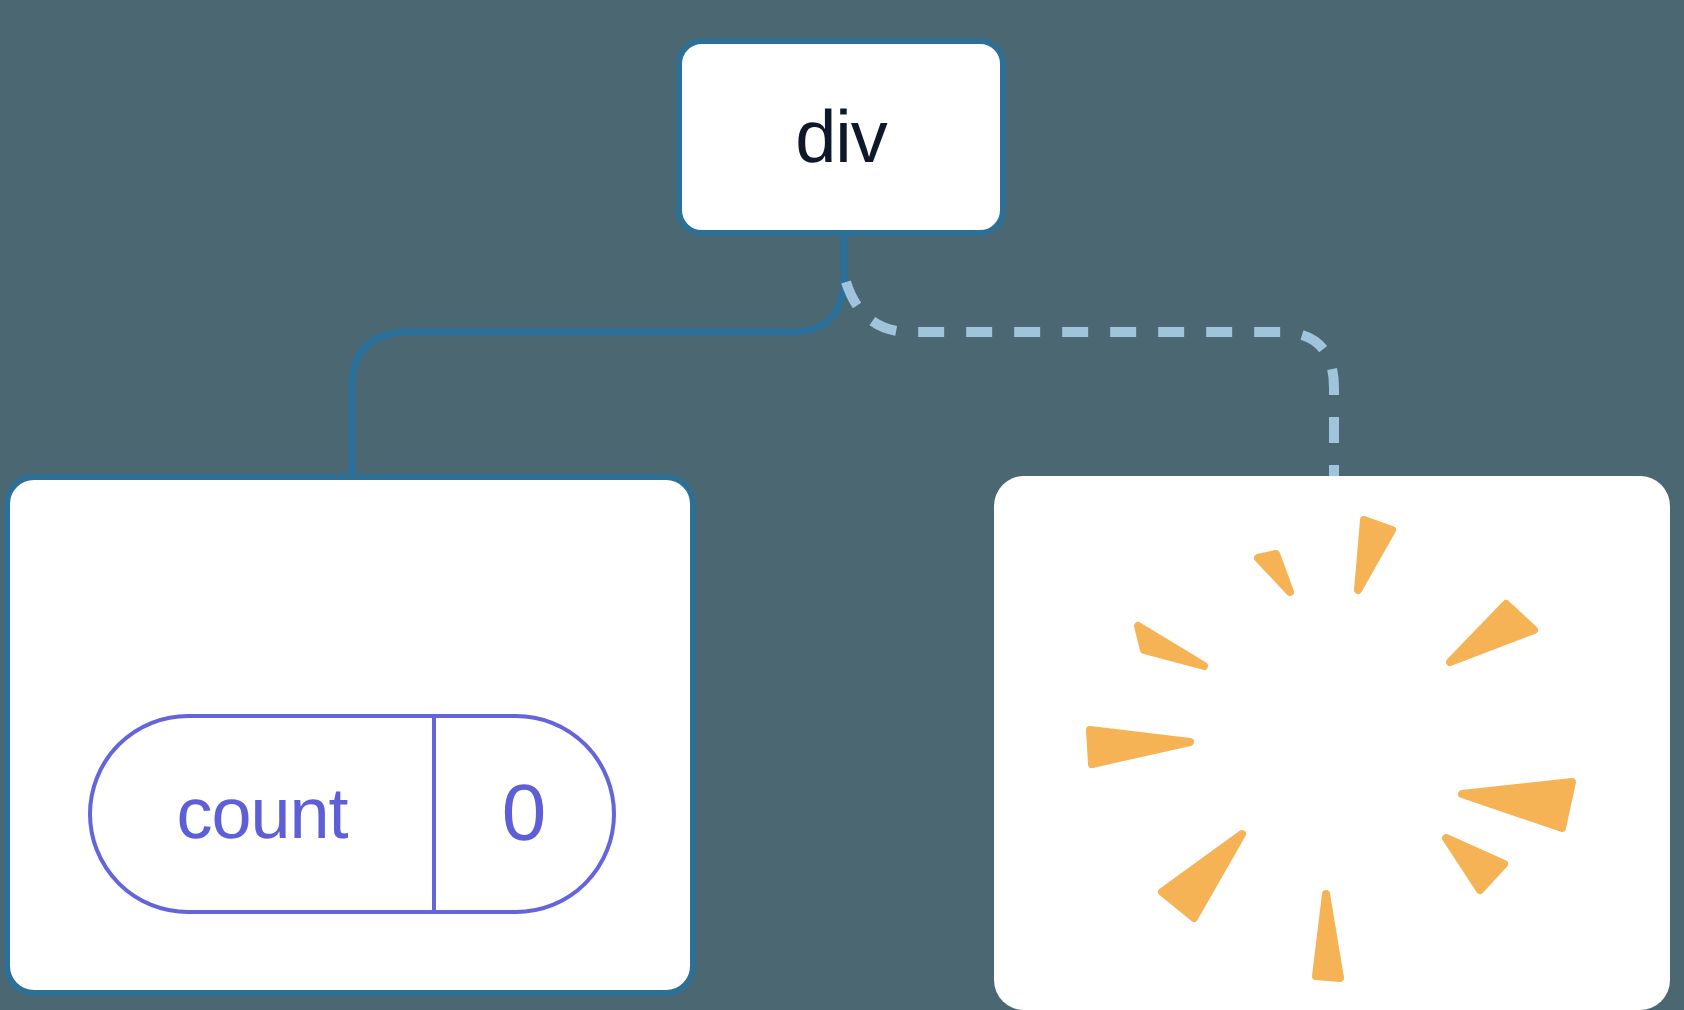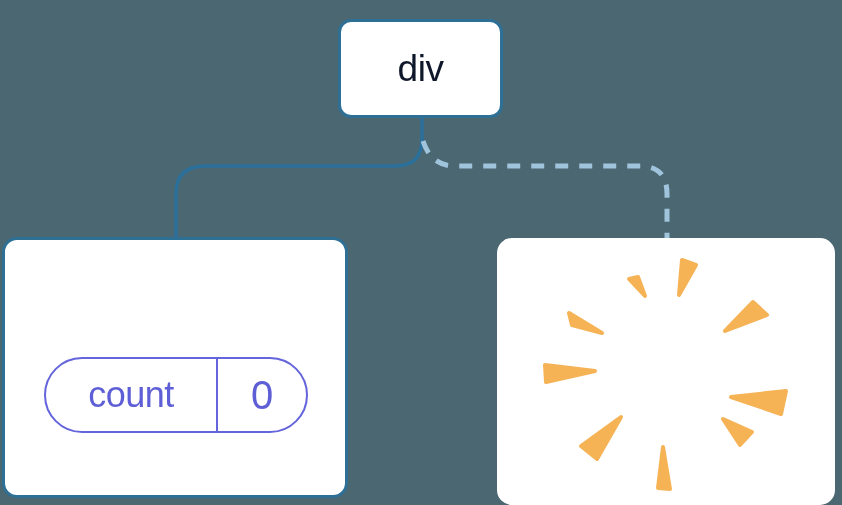--- a/index.html
+++ b/index.html
@@ -55,21 +55,21 @@
     text-align: center;
     font-size: 41px;
     font-weight: 500;
     letter-spacing: -0.5px;
     color: #2D7CB2;
   }
 
   .state-pill {
     position: absolute;
     left: 39px; top: 117px;
-    width: 264px; height: 76px;
+    width: 264px; height: 100px;
     border: 2.5px solid #6464DC;
     border-radius: 52px;
     box-sizing: border-box;
     display: flex;
     align-items: stretch;
     color: #5E5ED7;
   }
 
   .state-key-cell {
     width: 170px;

